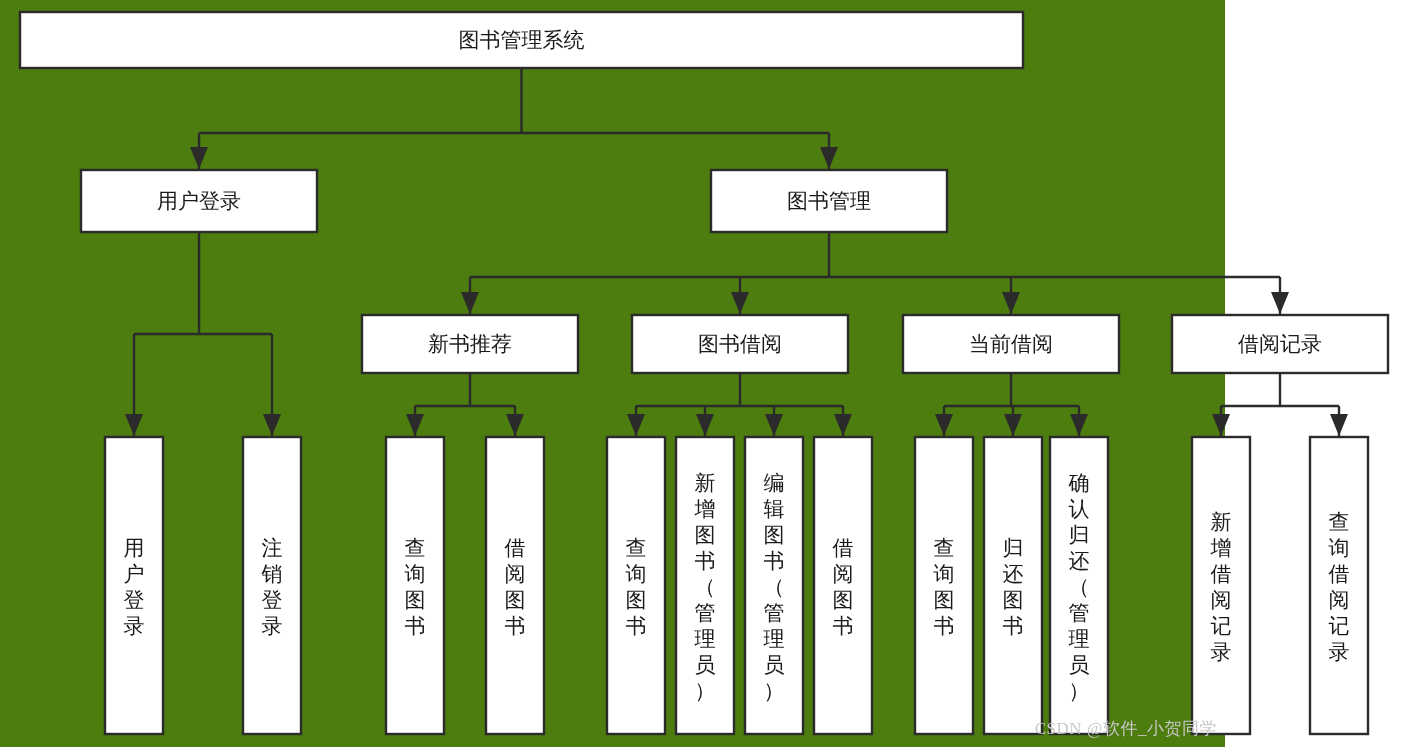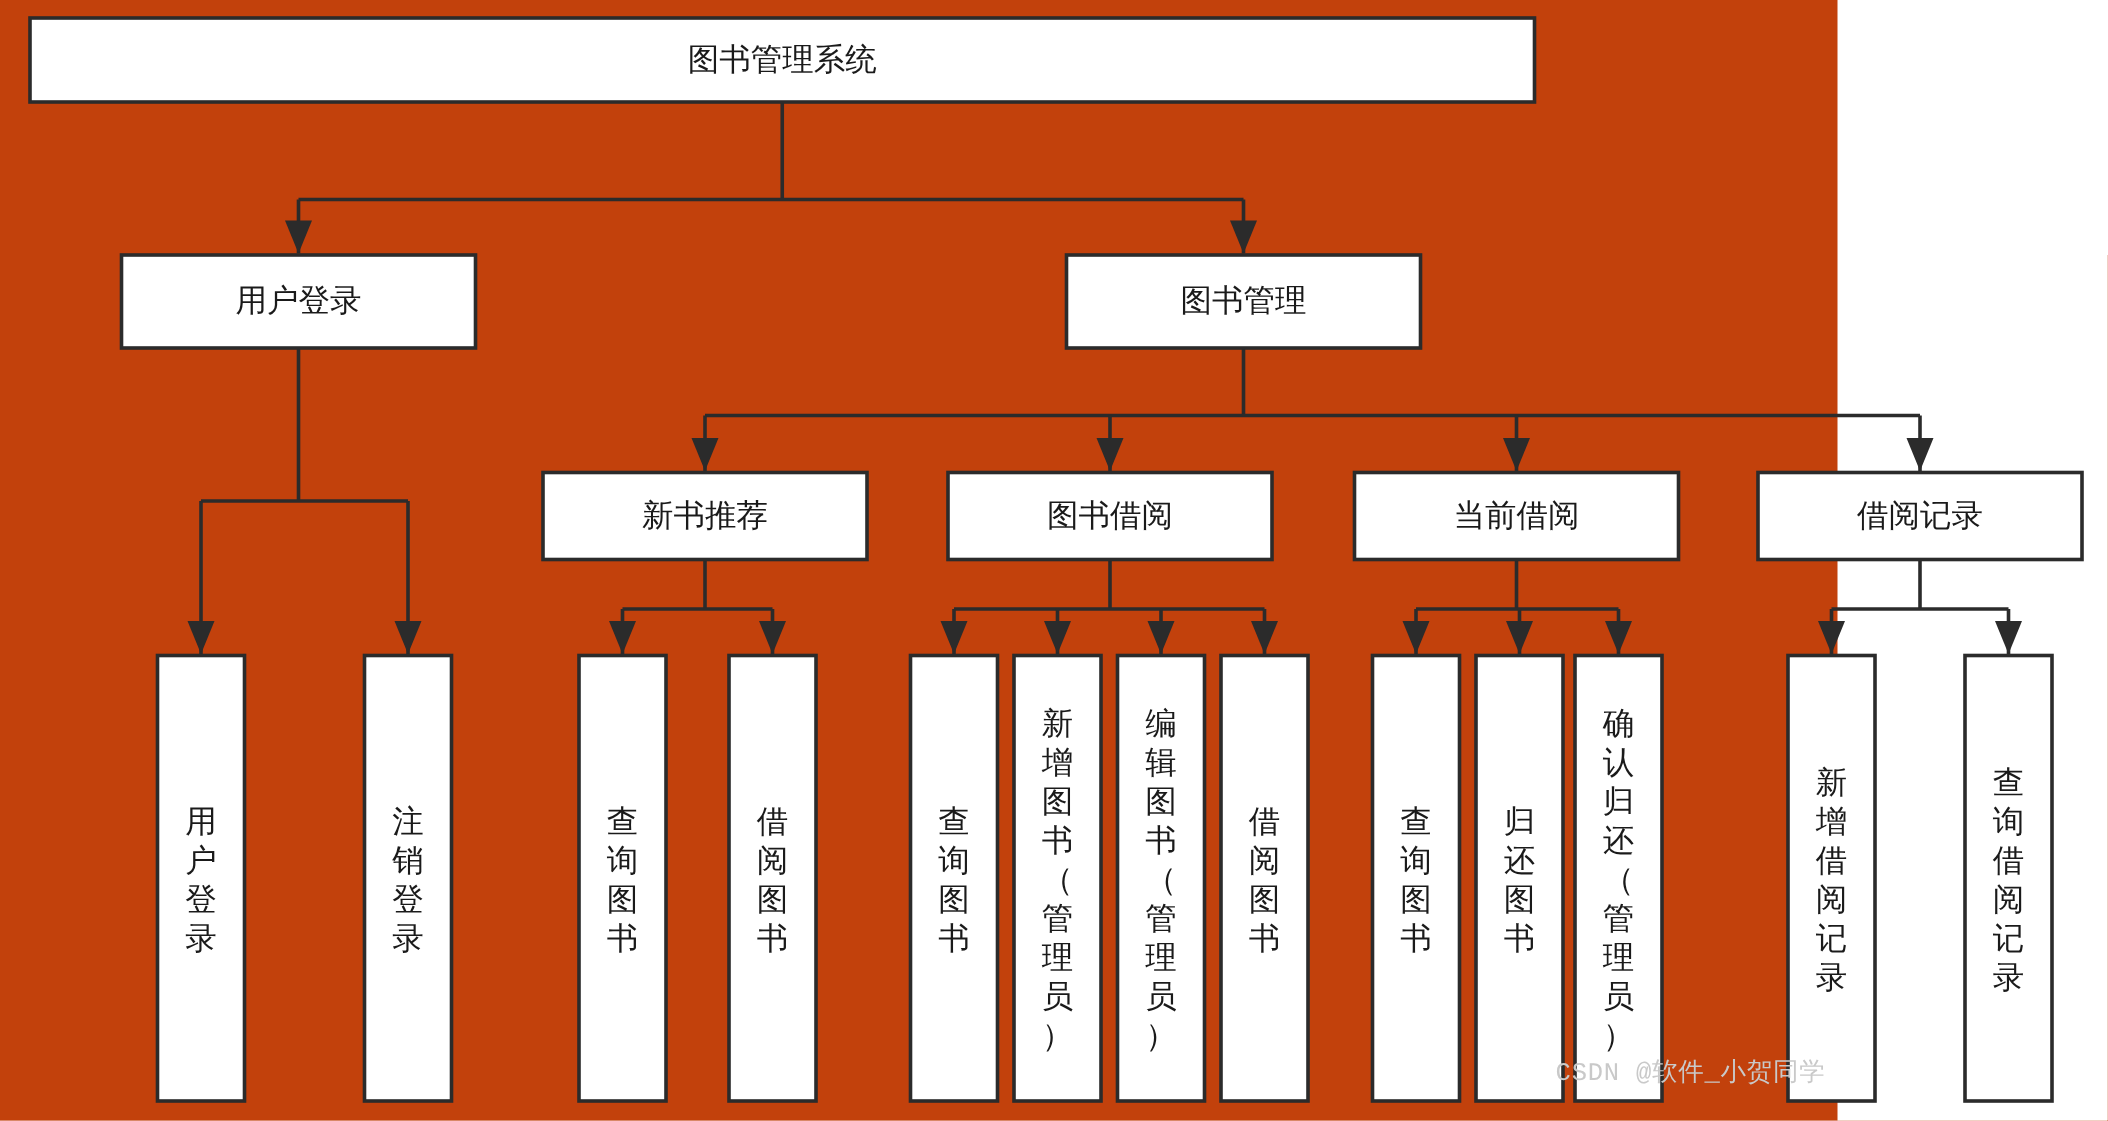--- a/index.html
+++ b/index.html
@@ -10,21 +10,21 @@
   body {
     width: 1405px;
     height: 747px;
     font-family: "Liberation Sans", "DejaVu Sans", sans-serif;
     overflow: hidden;
   }
   #diagram-root {
     position: relative;
     width: 1225px;
     height: 747px;
-    background: #c2410c;
+    background: #4d7c0f;
   }
   svg#flow-svg {
     position: absolute;
     left: 0;
     top: 0;
     width: 1405px;
     height: 747px;
   }
   .node-rect {
     fill: #ffffff;
@@ -50,22 +50,22 @@
   }
   .node-label-v {
     font-family: "Liberation Sans", "DejaVu Sans", sans-serif;
     font-size: 21px;
     fill: #1a1a1a;
     text-anchor: middle;
   }
   .watermark-text {
     position: absolute;
     right: 8px;
-    bottom: 21px;
-    font-family: Liberation Mono, monospace;
+    bottom: 7px;
+    font-family: Liberation Serif, serif;
     font-size: 17px;
     color: #c9c9c9;
     white-space: nowrap;
     letter-spacing: 0.5px;
     text-align: center;
   }
 </style>
 </head>
 <body>
 

